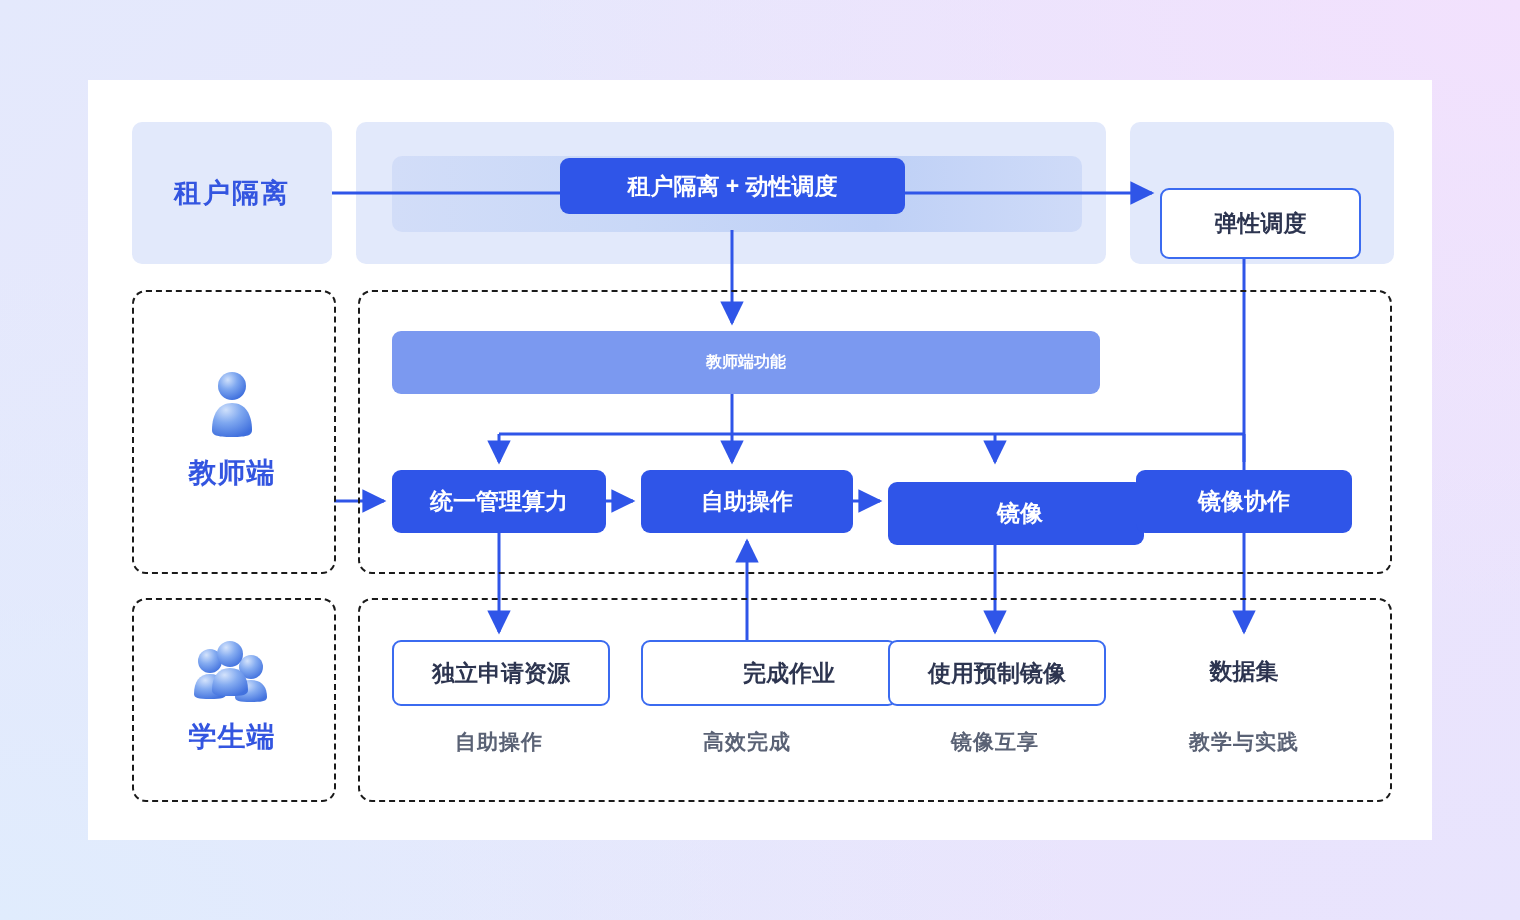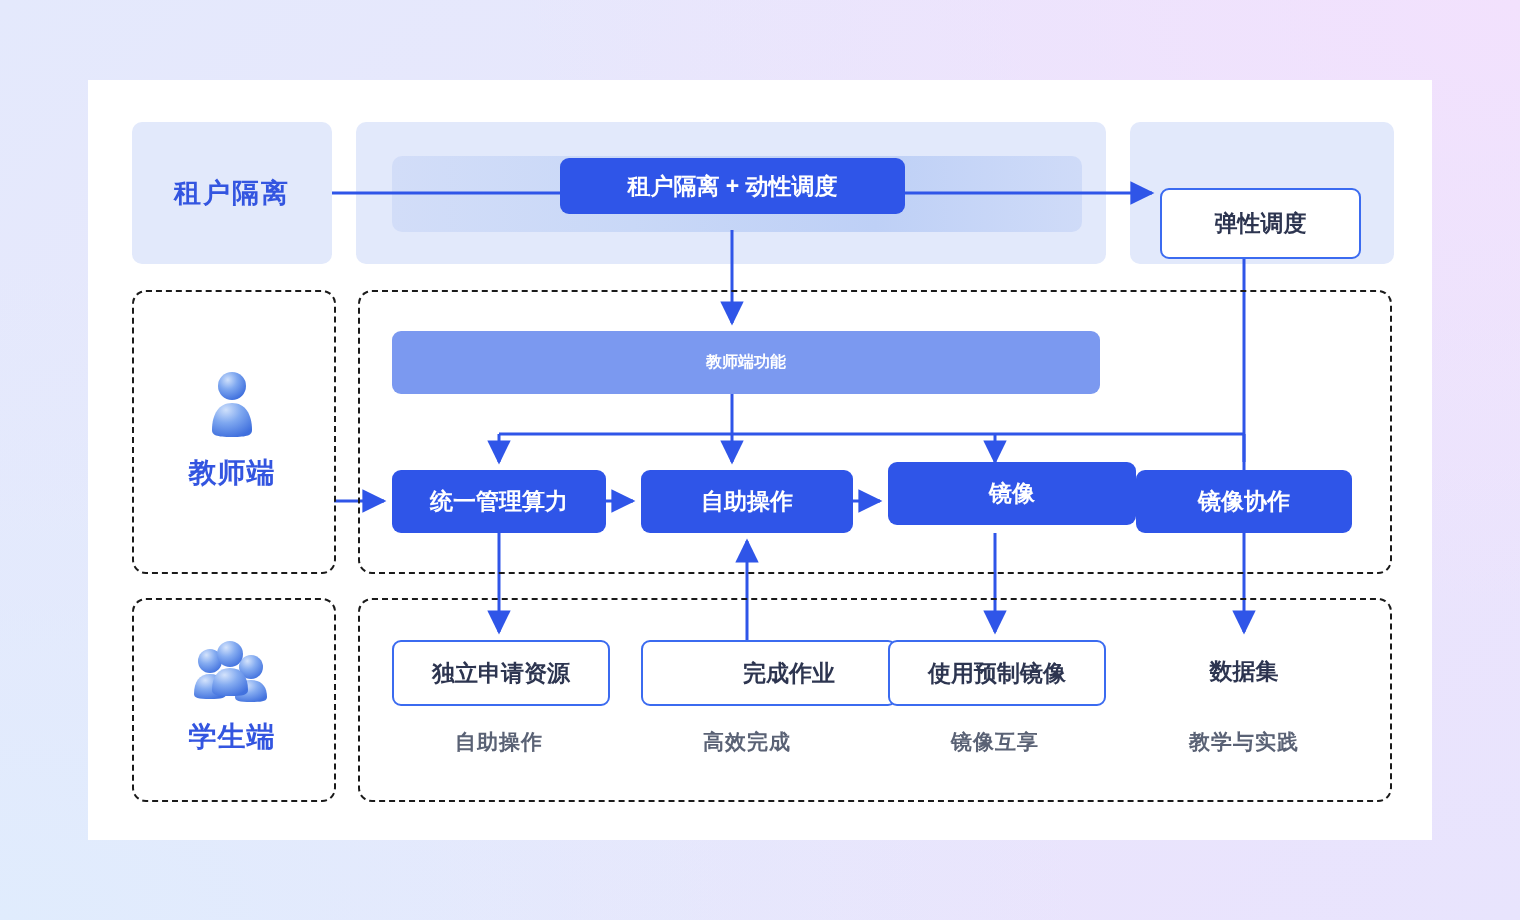--- a/index.html
+++ b/index.html
@@ -42,21 +42,21 @@
   .box-outline{
     background:#ffffff;border:2px solid #3b6bf0;border-radius:9px;
     color:#2d3550;font-size:23px;font-weight:bold;
   }
   .box-plain{color:#2d3550;font-size:23px;font-weight:bold;background:transparent;}
   .hdr-block{left:560px;top:158px;width:345px;height:56px;}
   .elastic{left:1160px;top:160px;width:197px;height:67px;margin-top:28px;}
   .teacher-fn{left:392px;top:331px;width:708px;height:63px;}
   .m1{left:392px;top:470px;width:214px;height:63px;}
   .m2{left:641px;top:470px;width:212px;height:63px;}
-  .m3{left:888px;top:462px;width:248px;height:63px;}
+  .m3{left:888px;top:482px;width:248px;height:63px;padding-left:8px;}
   .m4{left:1136px;top:470px;width:216px;height:63px;}
   .b1{left:392px;top:640px;width:214px;height:62px;}
   .b2{left:641px;top:640px;width:212px;height:62px;padding-left:40px;}
   .b3{left:888px;top:640px;width:214px;height:62px;}
   .b4{left:1136px;top:640px;width:216px;height:62px;}
   
   .dashed{position:absolute;border:2px dashed #1a1a1a;border-radius:14px;background:transparent;}
   .side-teacher{left:132px;top:290px;width:200px;height:280px;}
   .side-student{left:132px;top:598px;width:200px;height:200px;}
   .zone-teacher{left:358px;top:290px;width:1030px;height:280px;}

